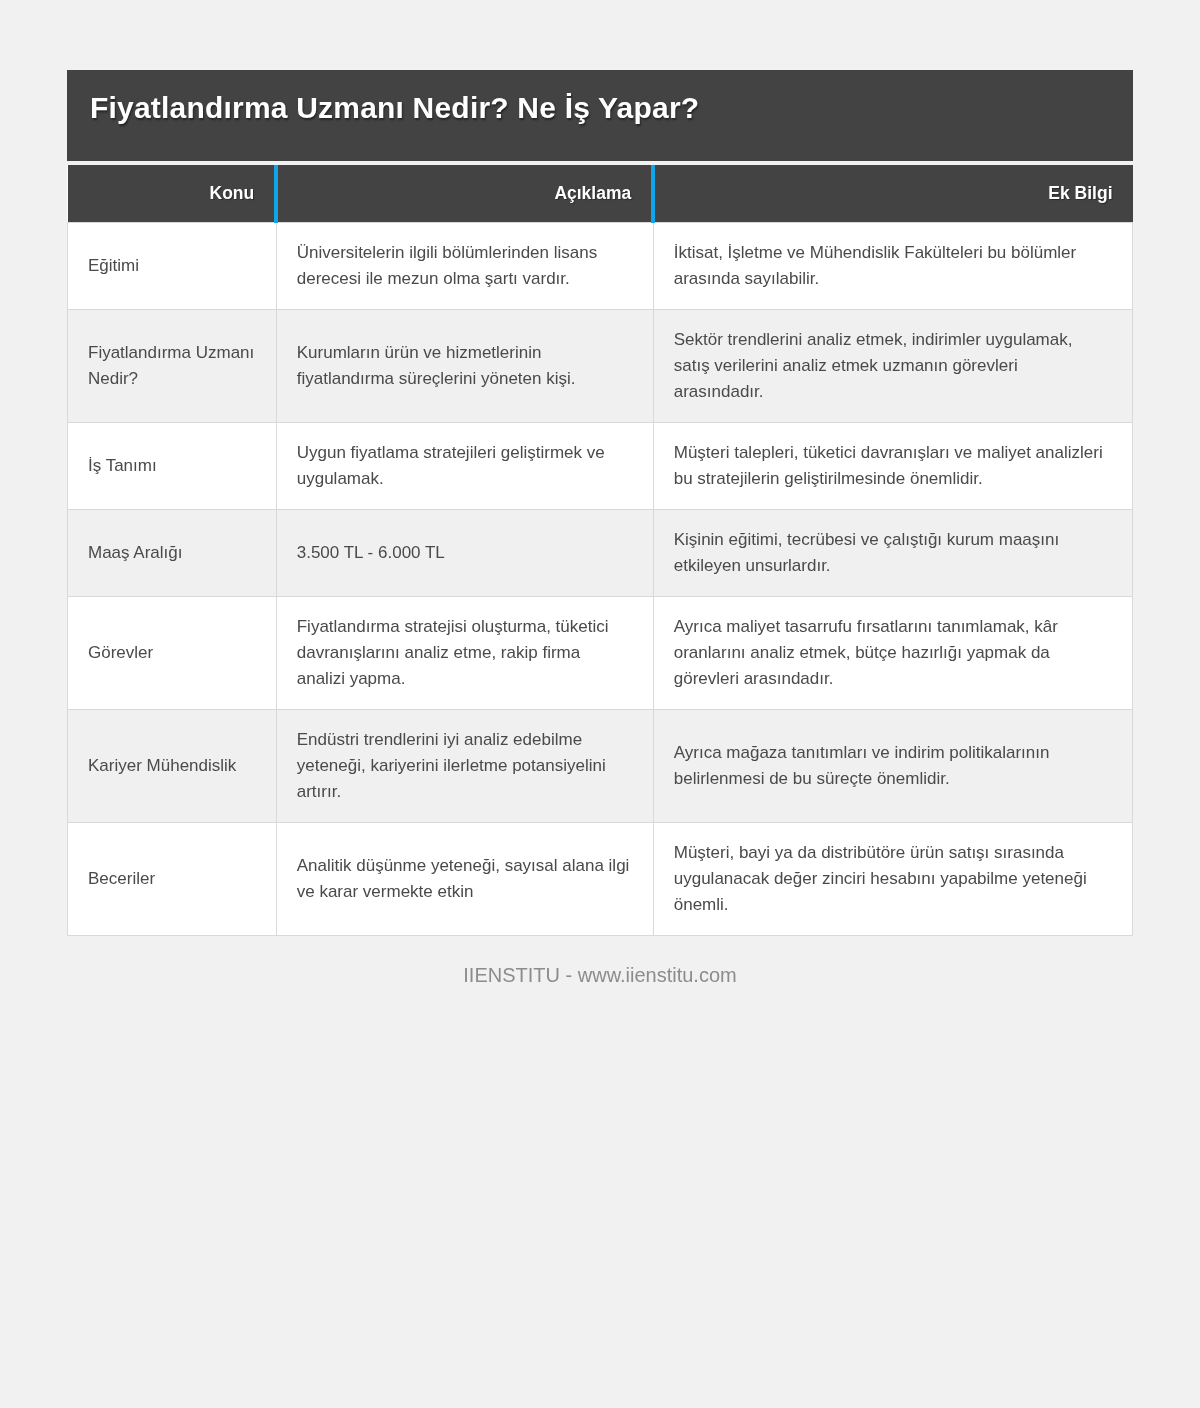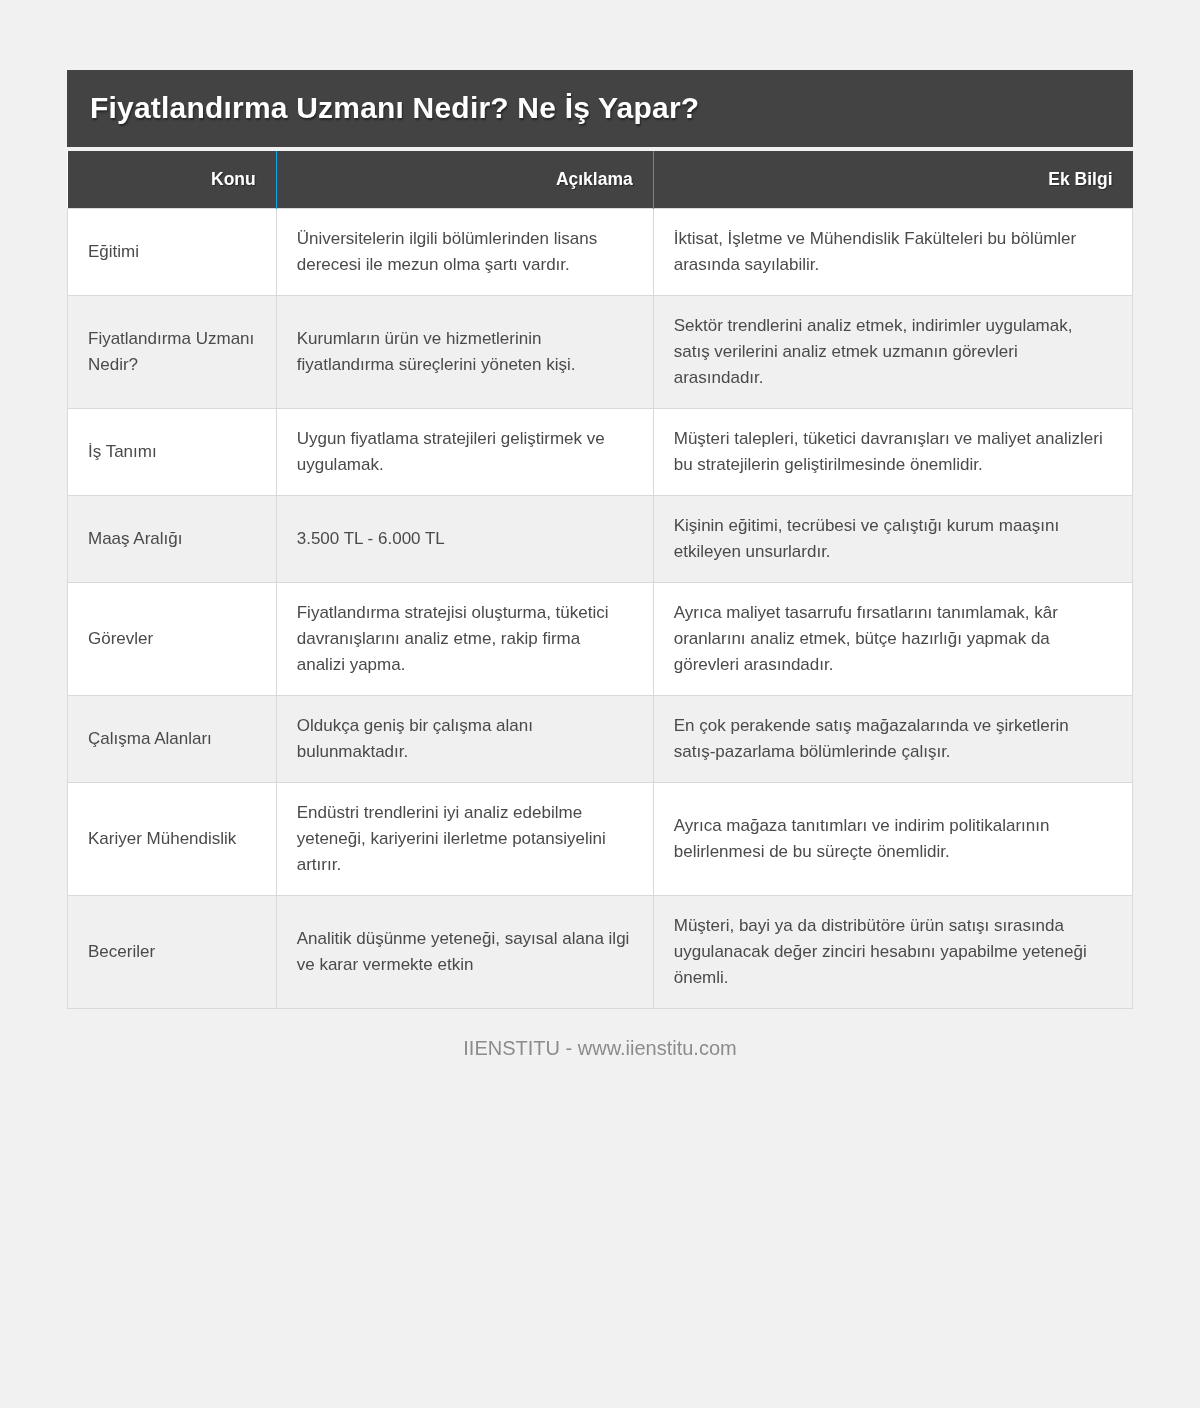--- a/index.html
+++ b/index.html
@@ -13,21 +13,21 @@
   .card {
     width: 1066px;
     margin: 0 auto;
     padding-top: 70px;
   }
   .title-bar {
     background: #434343;
     color: #ffffff;
     font-size: 30px;
     font-weight: 700;
-    padding: 21px 23px 22px 23px;
+    padding: 21px 23px 36px 23px;
     letter-spacing: 0.2px;
     text-shadow: 1px 2px 2px rgba(0,0,0,0.45);
     margin-bottom: 4px;
   }
   table.info-table {
     width: 100%;
     border-collapse: collapse;
     background: #ffffff;
     table-layout: fixed;
   }
@@ -37,21 +37,21 @@
   .info-table th {
     background: #434343;
     color: #ffffff;
     text-align: right;
     font-size: 17.5px;
     font-weight: 700;
     padding: 18px 20px;
     text-shadow: 1px 1px 1px rgba(0,0,0,0.4);
   }
   .info-table th + th {
-    border-left: 1px solid #0ea5e9;
+    border-left: 4px solid #0ea5e9;
   }
   .info-table td {
     border: 1px solid #d9d9d9;
     padding: 17px 20px;
     font-size: 17px;
     line-height: 26px;
     color: #4a4a4a;
     vertical-align: middle;
     background: #ffffff;
   }
@@ -105,25 +105,20 @@
           <td>Maaş Aralığı</td>
           <td>3.500 TL - 6.000 TL</td>
           <td>Kişinin eğitimi, tecrübesi ve çalıştığı kurum maaşını etkileyen unsurlardır.</td>
         </tr>
         <tr>
           <td>Görevler</td>
           <td>Fiyatlandırma stratejisi oluşturma, tüketici davranışlarını analiz etme, rakip firma analizi yapma.</td>
           <td>Ayrıca maliyet tasarrufu fırsatlarını tanımlamak, kâr oranlarını analiz etmek, bütçe hazırlığı yapmak da görevleri arasındadır.</td>
         </tr>
         <tr>
-          <td>Çalışma Alanları</td>
-          <td>Oldukça geniş bir çalışma alanı bulunmaktadır.</td>
-          <td>En çok perakende satış mağazalarında ve şirketlerin satış-pazarlama bölümlerinde çalışır.</td>
-        </tr>
-        <tr>
           <td>Kariyer Mühendislik</td>
           <td>Endüstri trendlerini iyi analiz edebilme yeteneği, kariyerini ilerletme potansiyelini artırır.</td>
           <td>Ayrıca mağaza tanıtımları ve indirim politikalarının belirlenmesi de bu süreçte önemlidir.</td>
         </tr>
         <tr>
           <td>Beceriler</td>
           <td>Analitik düşünme yeteneği, sayısal alana ilgi ve karar vermekte etkin</td>
           <td>Müşteri, bayi ya da distribütöre ürün satışı sırasında uygulanacak değer zinciri hesabını yapabilme yeteneği önemli.</td>
         </tr>
       </tbody>

